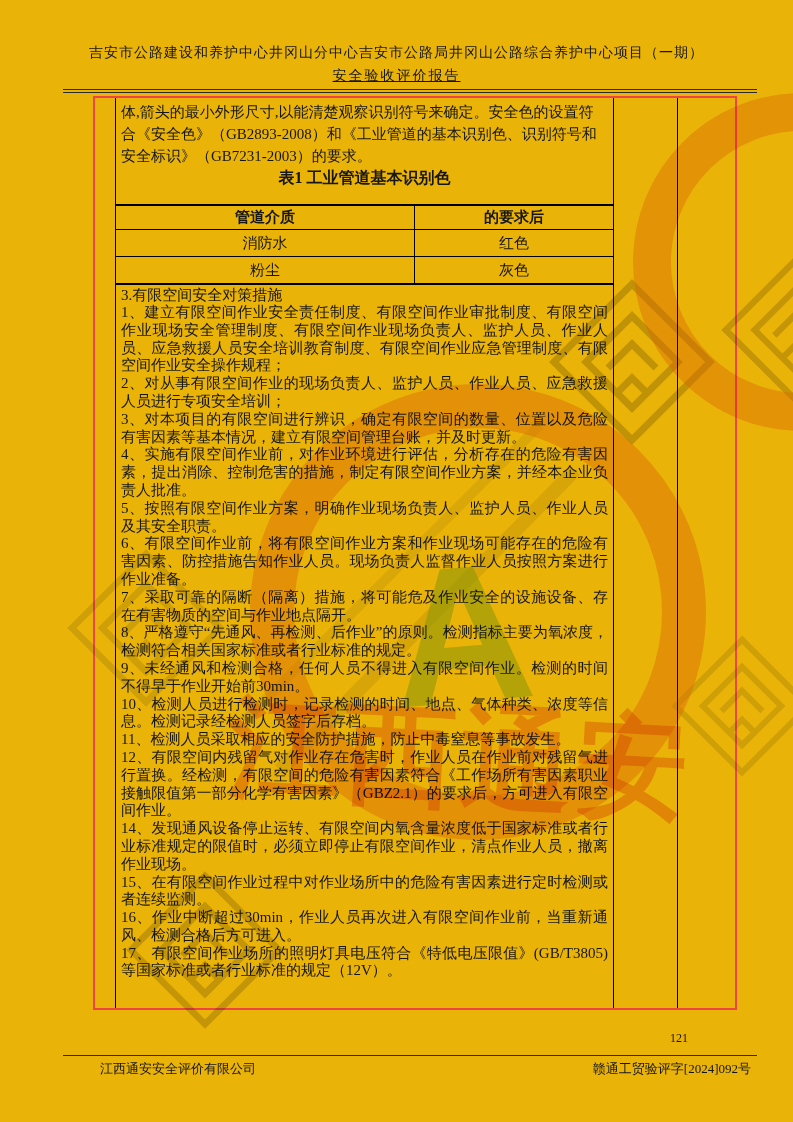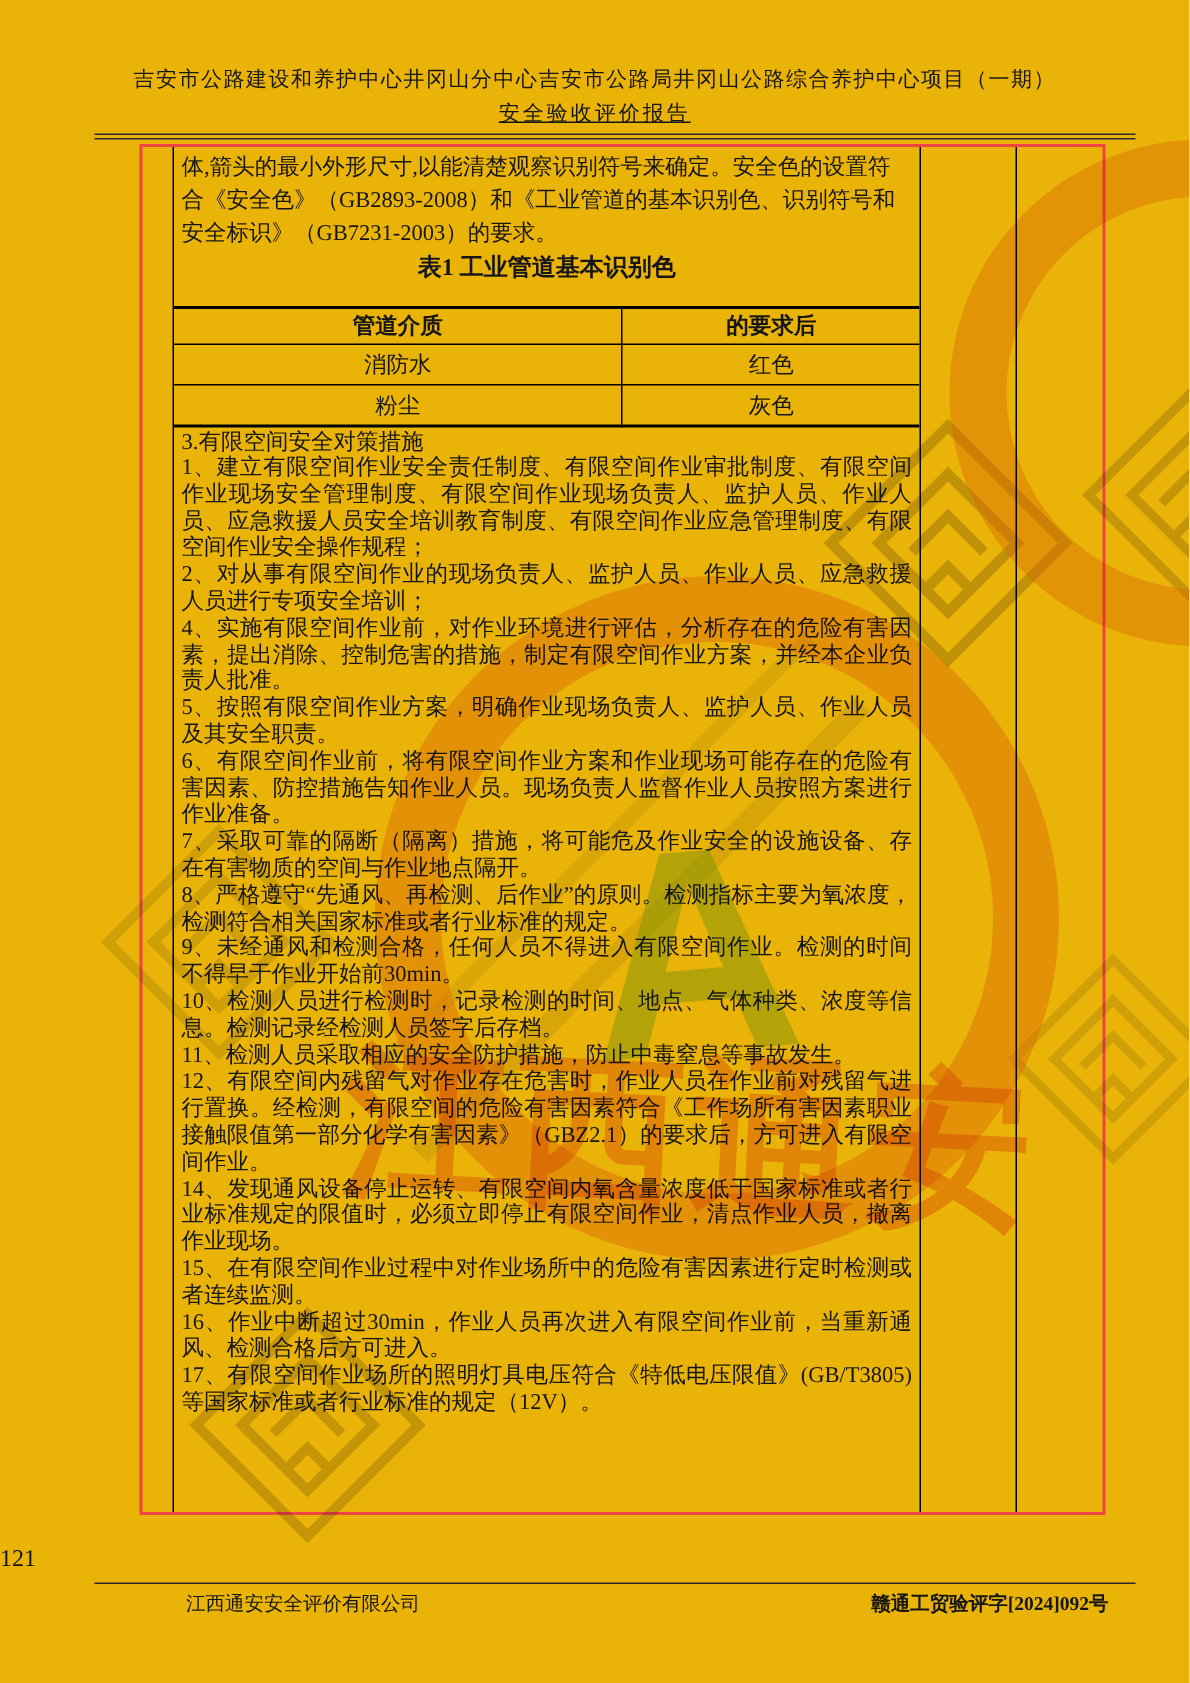--- a/index.html
+++ b/index.html
@@ -30,24 +30,24 @@
     border-top:2px solid #000;border-bottom:2px solid #000;}
   table.t1 td,table.t1 th{border:1px solid #000;border-left:none;border-right:none;
     text-align:center;font-size:15px;padding:0;}
   table.t1 th{font-weight:bold;height:23px;}
   table.t1 td{height:26px;font-weight:normal;}
   table.t1 .c1{border-right:1px solid #000;width:60%;}
   .sec-head{font-size:15px;line-height:18px;margin:0;padding:1px 5px 0 5px;}
   .measure{font-size:15px;line-height:17.8px;margin:0;padding:0 5px;
     word-break:break-all;text-align:justify;}
   
-  .pageno{position:absolute;top:1031px;left:0;width:688px;text-align:left;font-size:16px;}
+  .pageno{position:absolute;top:1031px;left:0;width:688px;text-align:right;font-size:12px;}
   .ftr-rule{position:absolute;top:1055px;left:63px;width:694px;border-top:1.5px solid #2a2a2a;}
-  .ftr-left{position:absolute;top:1060px;left:100px;font-size:13px;margin-left:24px;}
-  .ftr-right{position:absolute;top:1060px;right:54px;font-size:13px;font-weight:bold;}
+  .ftr-left{position:absolute;top:1060px;left:100px;font-size:13px;}
+  .ftr-right{position:absolute;top:1060px;right:42px;font-size:13px;}
   
   .wm{position:absolute;inset:0;pointer-events:none;mix-blend-mode:multiply;z-index:5;}
 </style>
 </head>
 <body>
 
 <div class="page">
 
   <div class="hdr">
     <div class="hdr-l1">吉安市公路建设和养护中心井冈山分中心吉安市公路局井冈山公路综合养护中心项目（一期）</div>
@@ -77,20 +77,21 @@
             <td class="c1">粉尘</td>
             <td>灰色</td>
           </tr>
         </tbody>
       </table>
 
       <p class="sec-head">3.有限空间安全对策措施</p>
 
       <p class="measure">1、建立有限空间作业安全责任制度、有限空间作业审批制度、有限空间作业现场安全管理制度、有限空间作业现场负责人、监护人员、作业人员、应急救援人员安全培训教育制度、有限空间作业应急管理制度、有限空间作业安全操作规程；</p>
       <p class="measure">2、对从事有限空间作业的现场负责人、监护人员、作业人员、应急救援人员进行专项安全培训；</p>
+      <p class="measure">3、对本项目的有限空间进行辨识，确定有限空间的数量、位置以及危险有害因素等基本情况，建立有限空间管理台账，并及时更新。</p>
       <p class="measure">4、实施有限空间作业前，对作业环境进行评估，分析存在的危险有害因素，提出消除、控制危害的措施，制定有限空间作业方案，并经本企业负责人批准。</p>
       <p class="measure">5、按照有限空间作业方案，明确作业现场负责人、监护人员、作业人员及其安全职责。</p>
       <p class="measure">6、有限空间作业前，将有限空间作业方案和作业现场可能存在的危险有害因素、防控措施告知作业人员。现场负责人监督作业人员按照方案进行作业准备。</p>
       <p class="measure">7、采取可靠的隔断（隔离）措施，将可能危及作业安全的设施设备、存在有害物质的空间与作业地点隔开。</p>
       <p class="measure">8、严格遵守“先通风、再检测、后作业”的原则。检测指标主要为氧浓度，检测符合相关国家标准或者行业标准的规定。</p>
       <p class="measure">9、未经通风和检测合格，任何人员不得进入有限空间作业。检测的时间不得早于作业开始前30min。</p>
       <p class="measure">10、检测人员进行检测时，记录检测的时间、地点、气体种类、浓度等信息。检测记录经检测人员签字后存档。</p>
       <p class="measure">11、检测人员采取相应的安全防护措施，防止中毒窒息等事故发生。</p>
       <p class="measure">12、有限空间内残留气对作业存在危害时，作业人员在作业前对残留气进行置换。经检测，有限空间的危险有害因素符合《工作场所有害因素职业接触限值第一部分化学有害因素》（GBZ2.1）的要求后，方可进入有限空间作业。</p>
       <p class="measure">14、发现通风设备停止运转、有限空间内氧含量浓度低于国家标准或者行业标准规定的限值时，必须立即停止有限空间作业，清点作业人员，撤离作业现场。</p>

